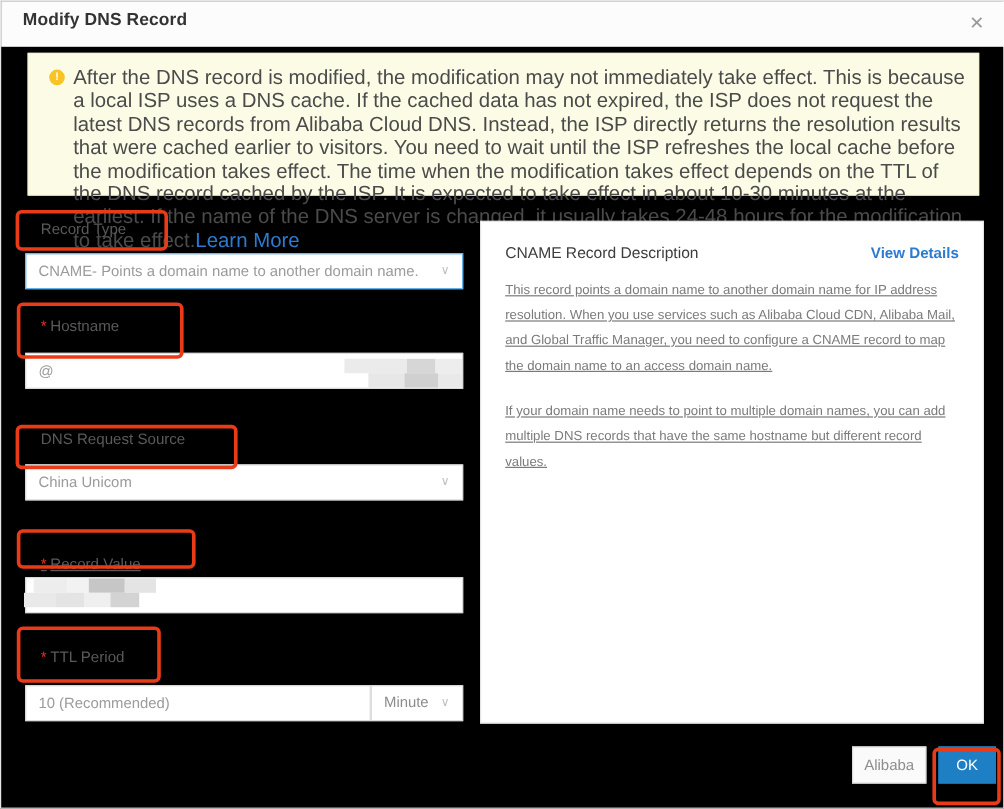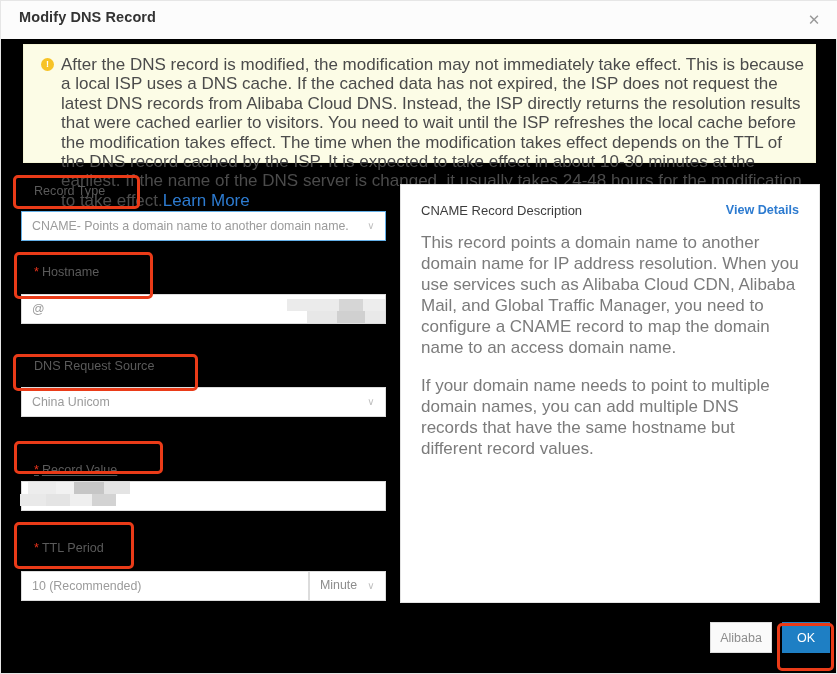--- a/index.html
+++ b/index.html
@@ -89,28 +89,29 @@
   .mk { position: absolute; }
   
   .info-panel {
     position: absolute; left: 399px; top: 183px;
     width: 420px; height: 419px;
     border: 1px solid #e3e3e3;
     background: #ffffff;
     padding: 18px 20px;
   }
   .info-head {
-    display: flex; justify-content: space-between; align-items: flex-start;
+    display: flex; justify-content: space-between; align-items: flex-end;
     margin-bottom: 14px;
   }
   .info-title { font-size: 13px; color: #3c3c3c; }
   .info-link { font-size: 12.6px; color: #2d7bd0; cursor: pointer; font-weight: bold; }
   .info-para {
-    font-size: 17px; line-height: 21px; color: #7b7b7b;
+    font-size: 11px; line-height: 21px; color: #7b7b7b;
     margin: 0 0 17px 0;
+    text-decoration: underline;
   }
   
   .footer {
     position: absolute; left: 0; bottom: 0;
     width: 837px; height: 68px;
   }
   .btn {
     position: absolute; height: 31px;
     display: flex; align-items: center; justify-content: center;
     font-size: 12.5px; cursor: pointer; user-select: none;

